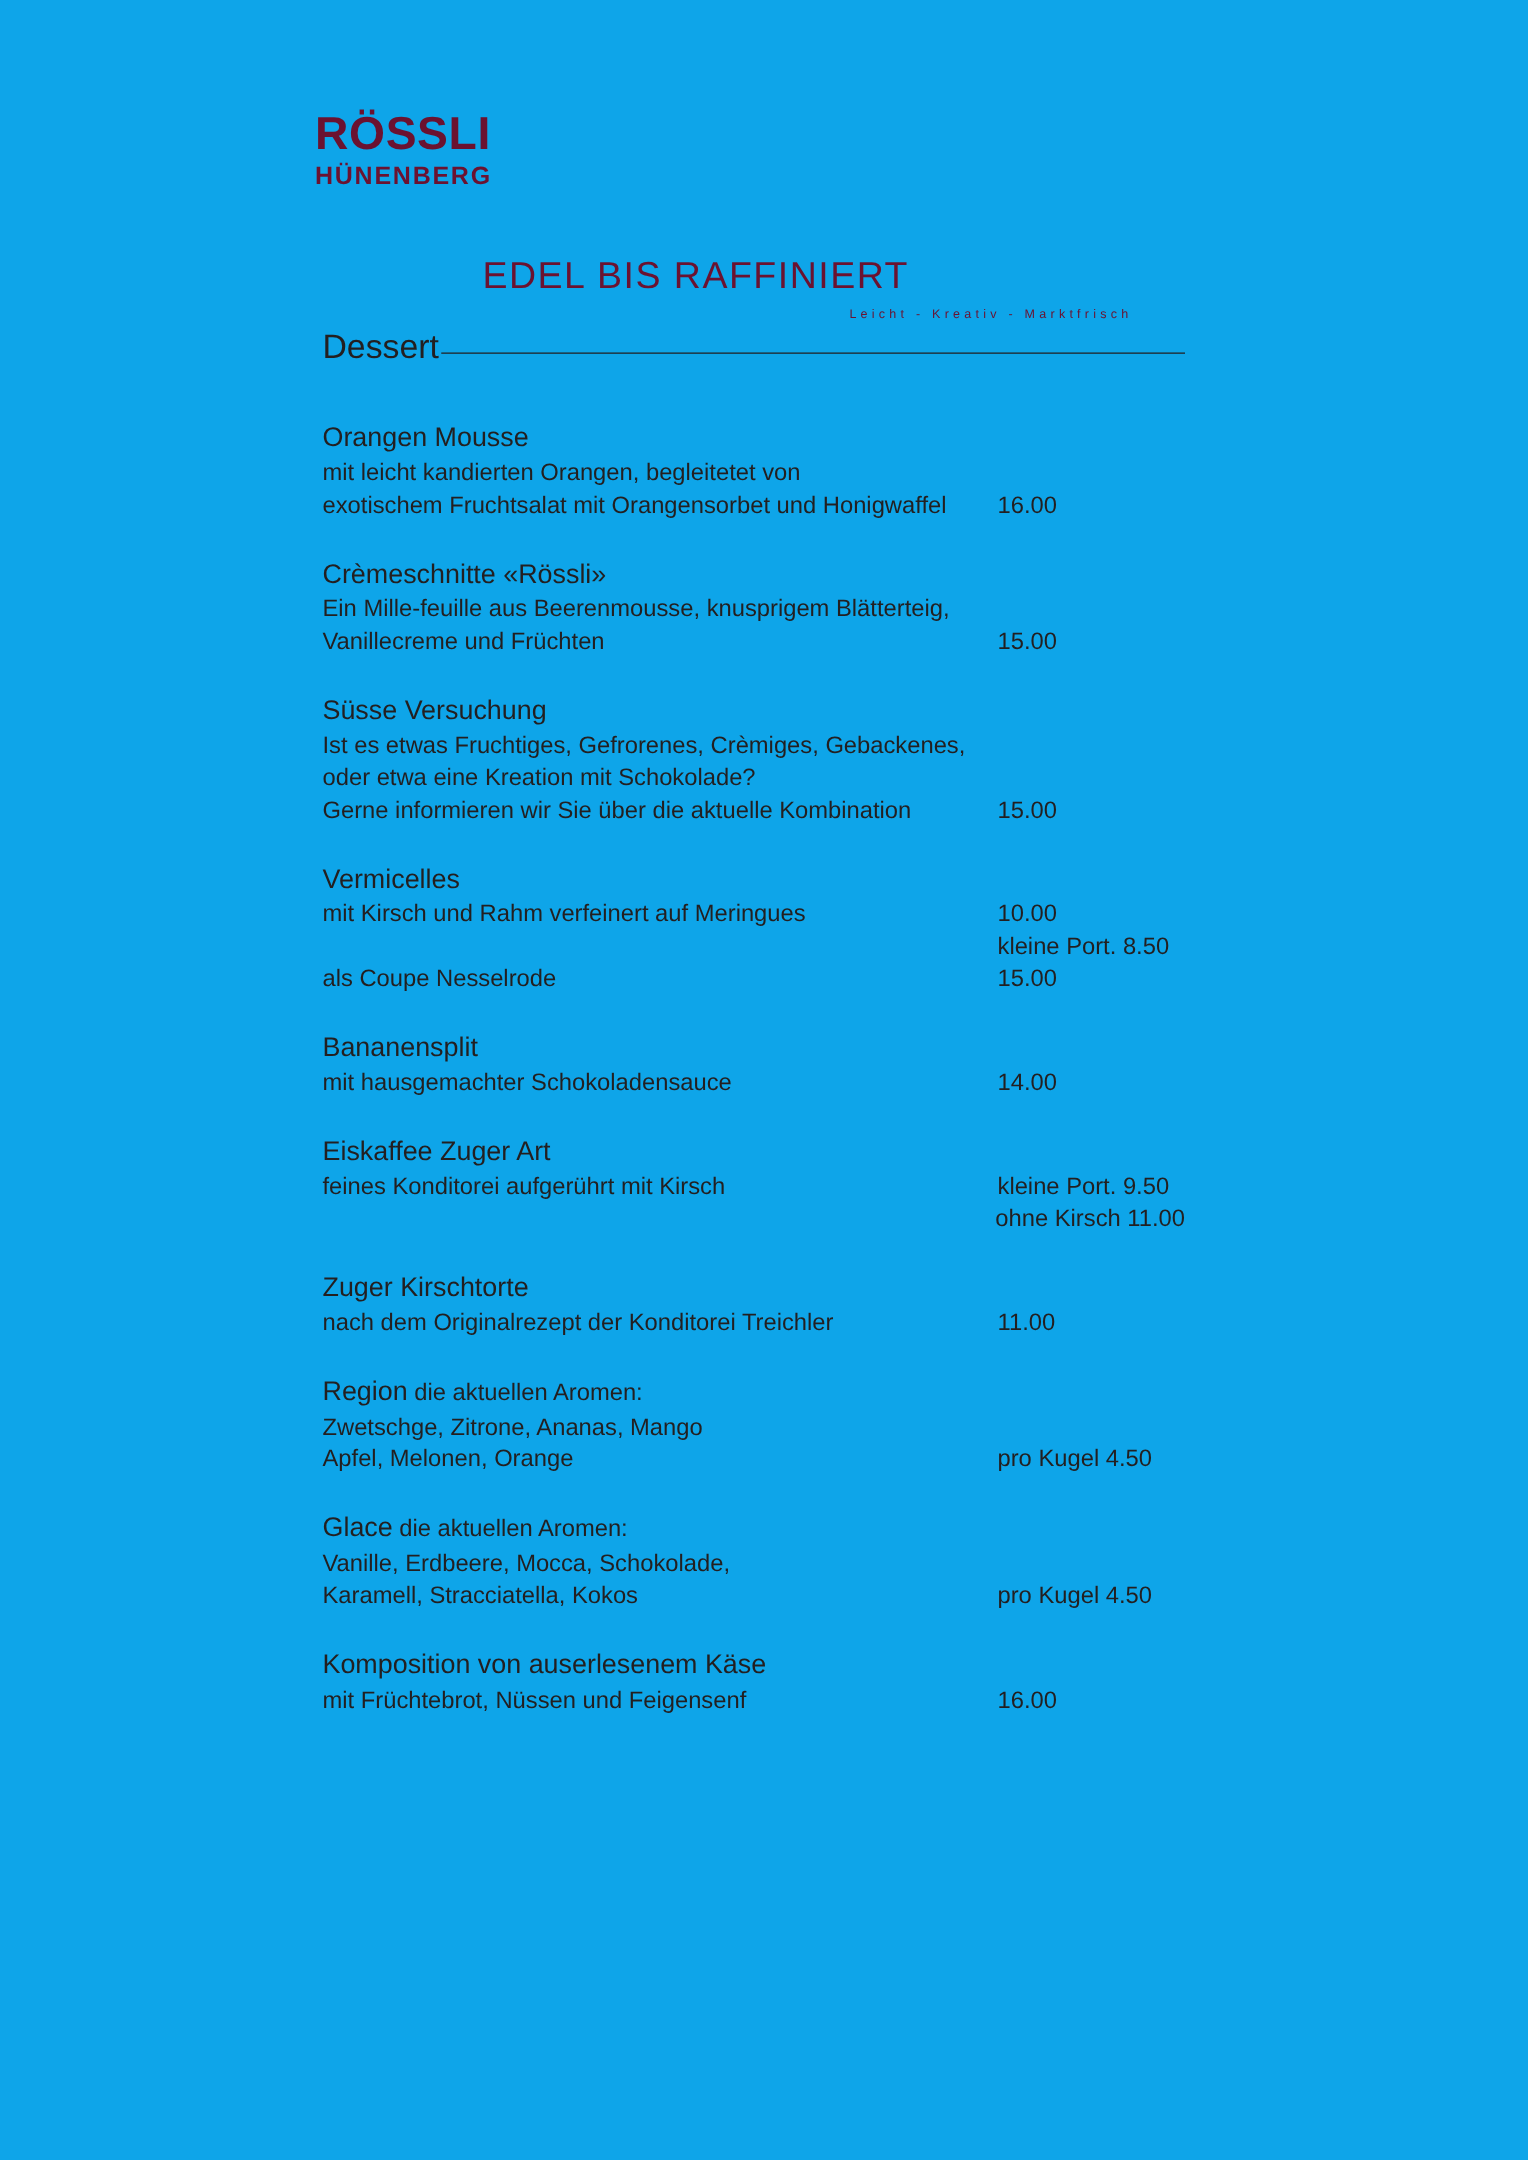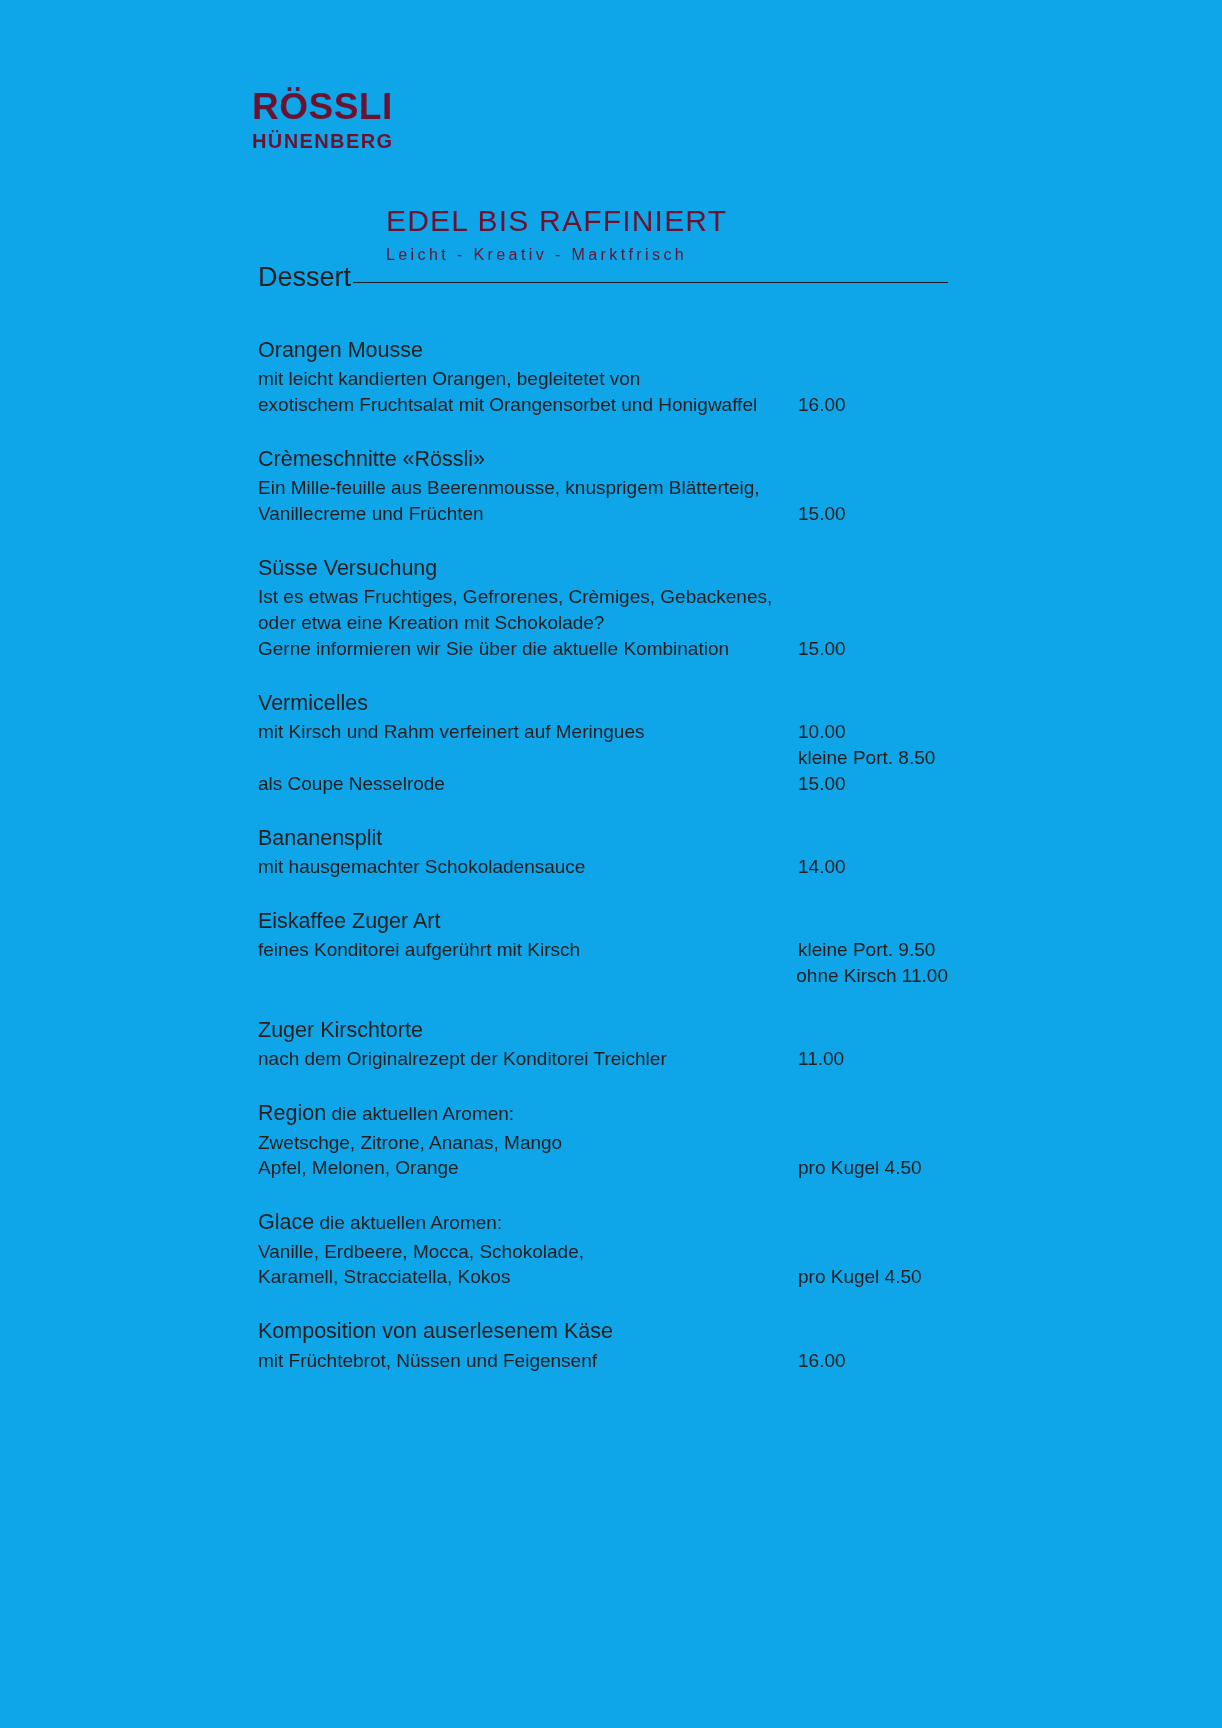--- a/index.html
+++ b/index.html
@@ -55,24 +55,24 @@
     width: 600px;
     margin-top: 36px;
   }
   .slogan-main {
     font-size: 30px;
     color: #6b1230;
     letter-spacing: 1.2px;
     line-height: 1;
   }
   .slogan-sub {
-    font-size: 16px;
+    font-size: 10px;
     color: #6b1230;
     letter-spacing: 3.4px;
-    text-align: left;
+    text-align: right;
     width: 520px;
     margin-top: 10px;
   }
 
   
   .section-title-row {
     position: absolute;
     left: 258px;
     top: 262px;
     width: 690px;

